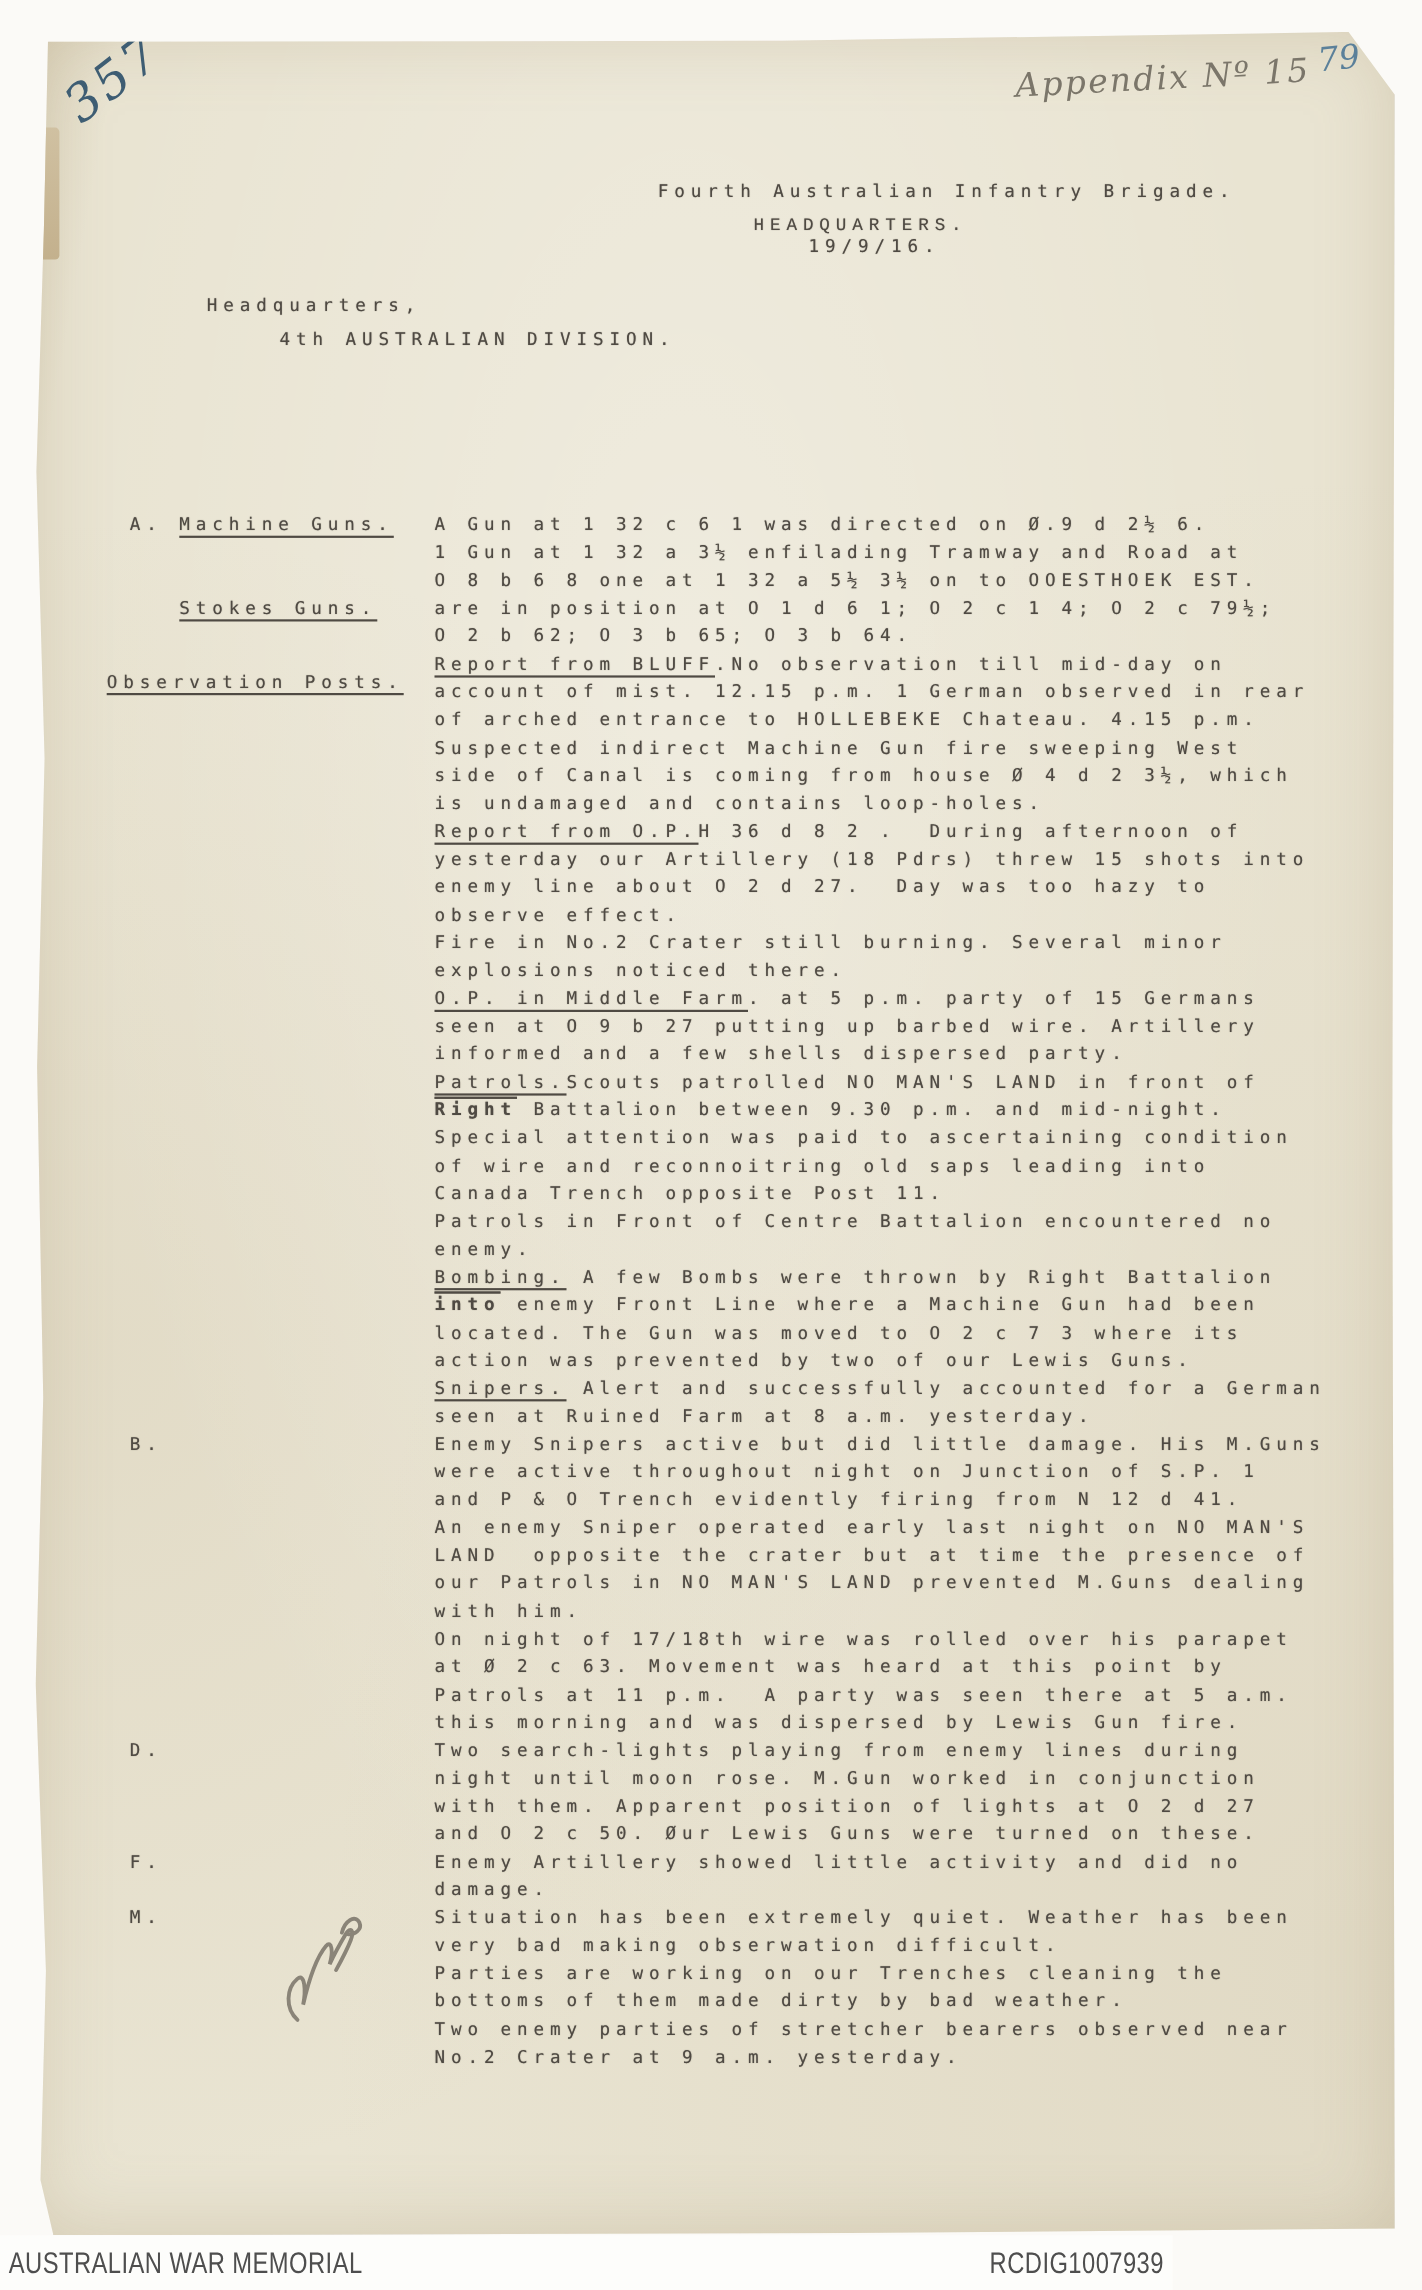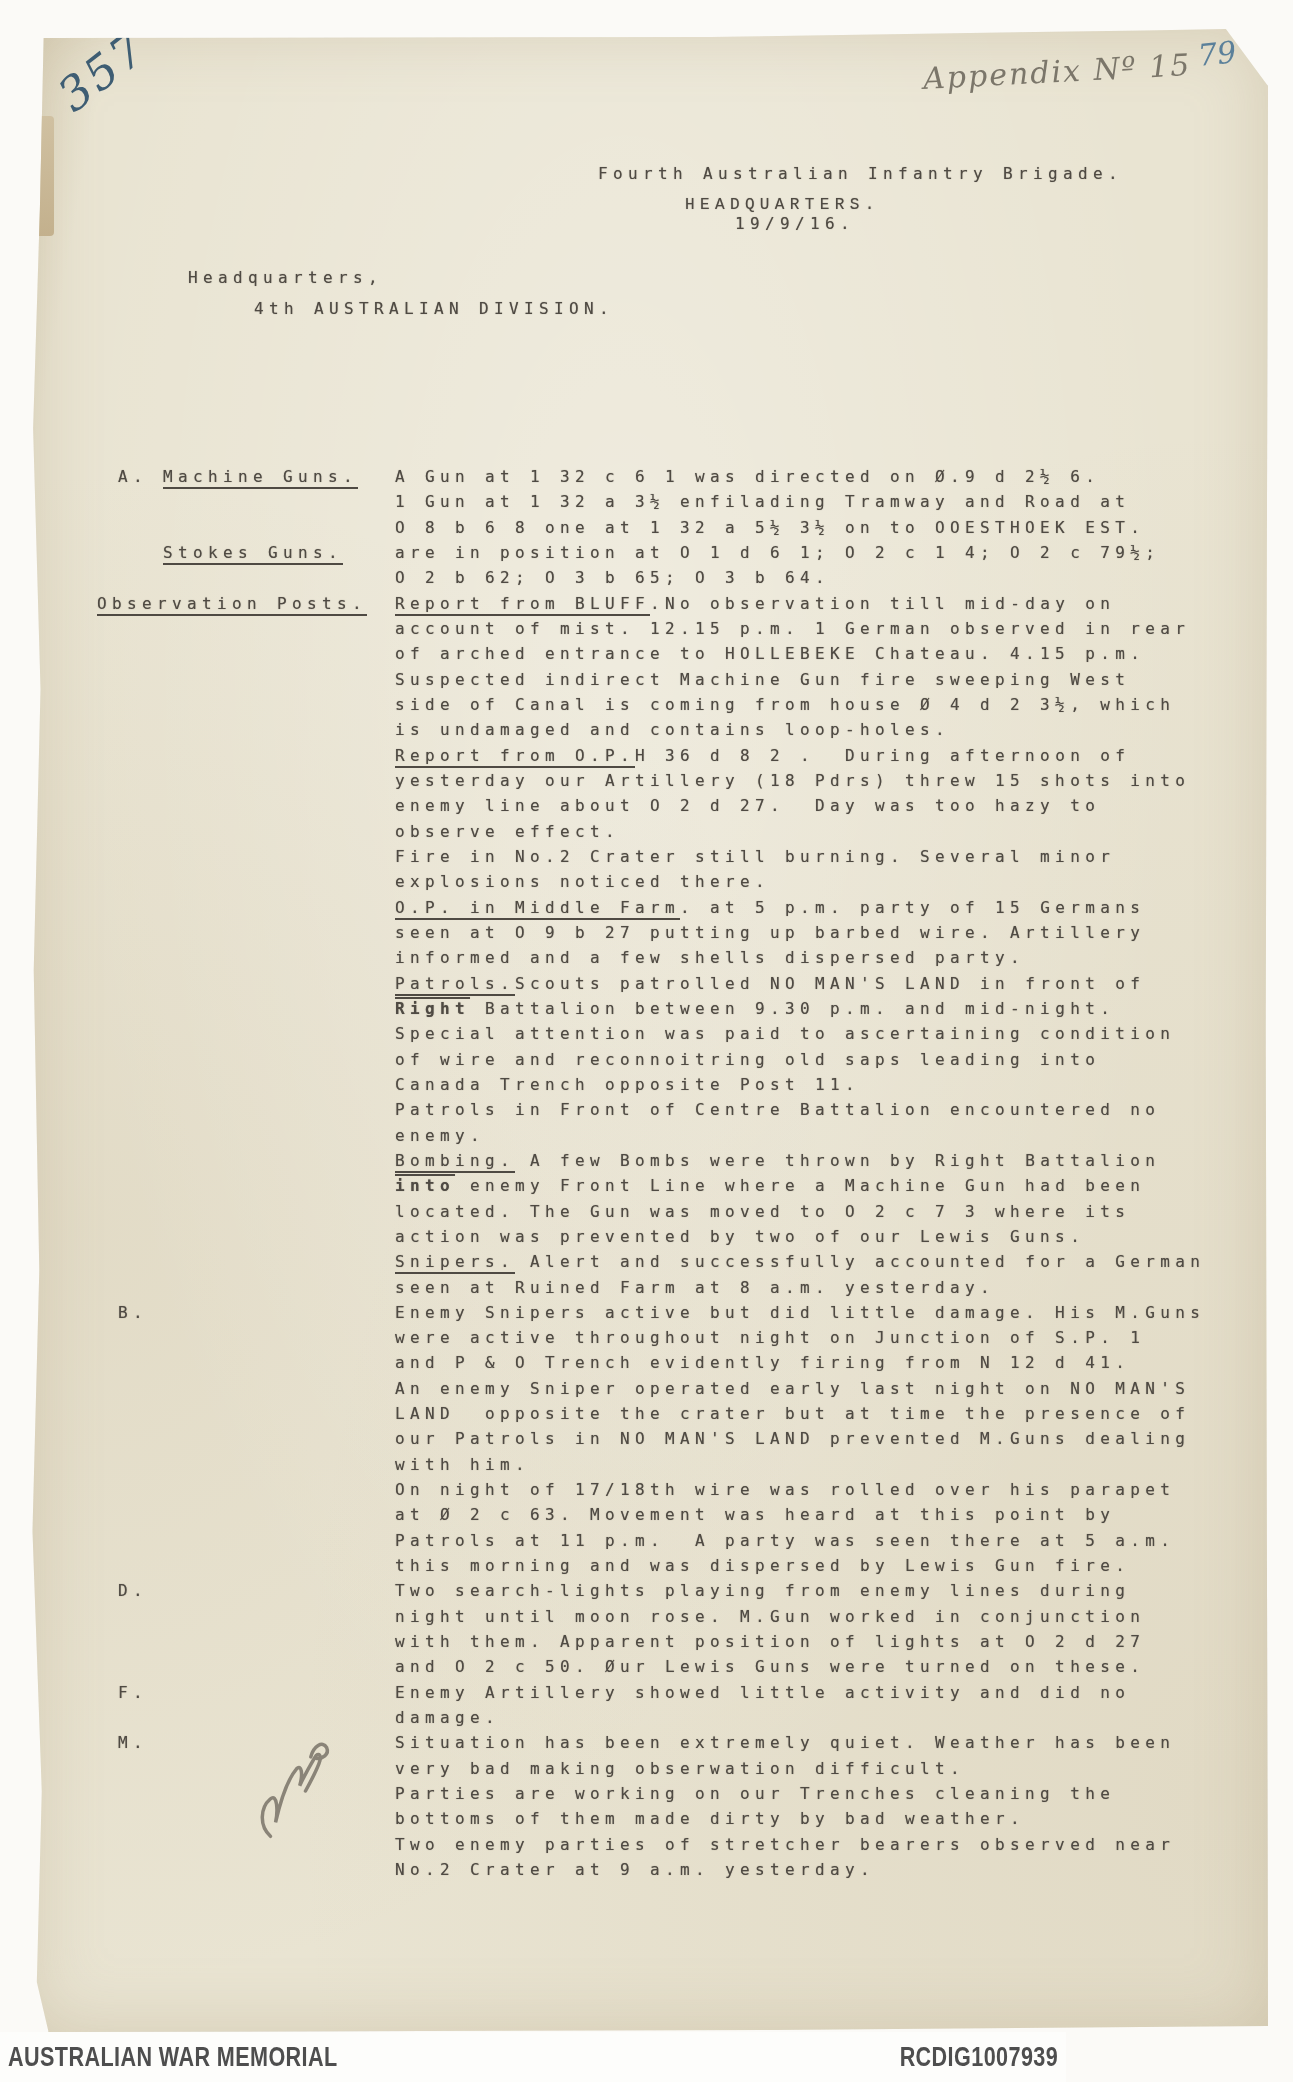--- a/index.html
+++ b/index.html
@@ -36,23 +36,23 @@
     background:linear-gradient(170deg,#cfbf9f,#c0ac87);}
   .hdr-unit{left:568px;top:136px;}
   .hdr-office{left:655px;top:168px;font-family:Liberation Mono, monospace;}
   .hdr-date{left:705px;top:186px;}
   .addr1{left:158px;top:240px;}
   .addr2{left:224px;top:271px;}
   .title{left:412px;top:371px;display:flex;gap:38px;}
   .title span{letter-spacing:19px;}
   .body-block{left:88px;top:436px;width:1140px;}
   .row{display:grid;grid-template-columns:45px 232px 1fr;height:25.33px;line-height:25.33px;white-space:pre;}
-  .gut2.wide{margin-left:-66px;}
+  .gut2.wide{margin-left:-66px;margin-top:16px;}
   .squiggle{left:218px;top:1700px;}
-  .footer{left:0;top:2032px;width:1066px;height:50px;background:#fdfdfb;font-weight:bold;}
+  .footer{left:0;top:2032px;width:1066px;height:50px;background:#fdfdfb;}
   .ftxt{font-family:"Liberation Sans",sans-serif;font-size:27px;color:var(--footer-text,#4e4e4e);letter-spacing:.5px;top:10px;}
   .fl{left:8px;transform:scaleX(.8);transform-origin:left center;}
   .fr{right:8px;transform:scaleX(.8);transform-origin:right center;}
 </style>
 </head>
 <body>
 
 <div class="paper">
 
   <div class="abs tape"></div>

